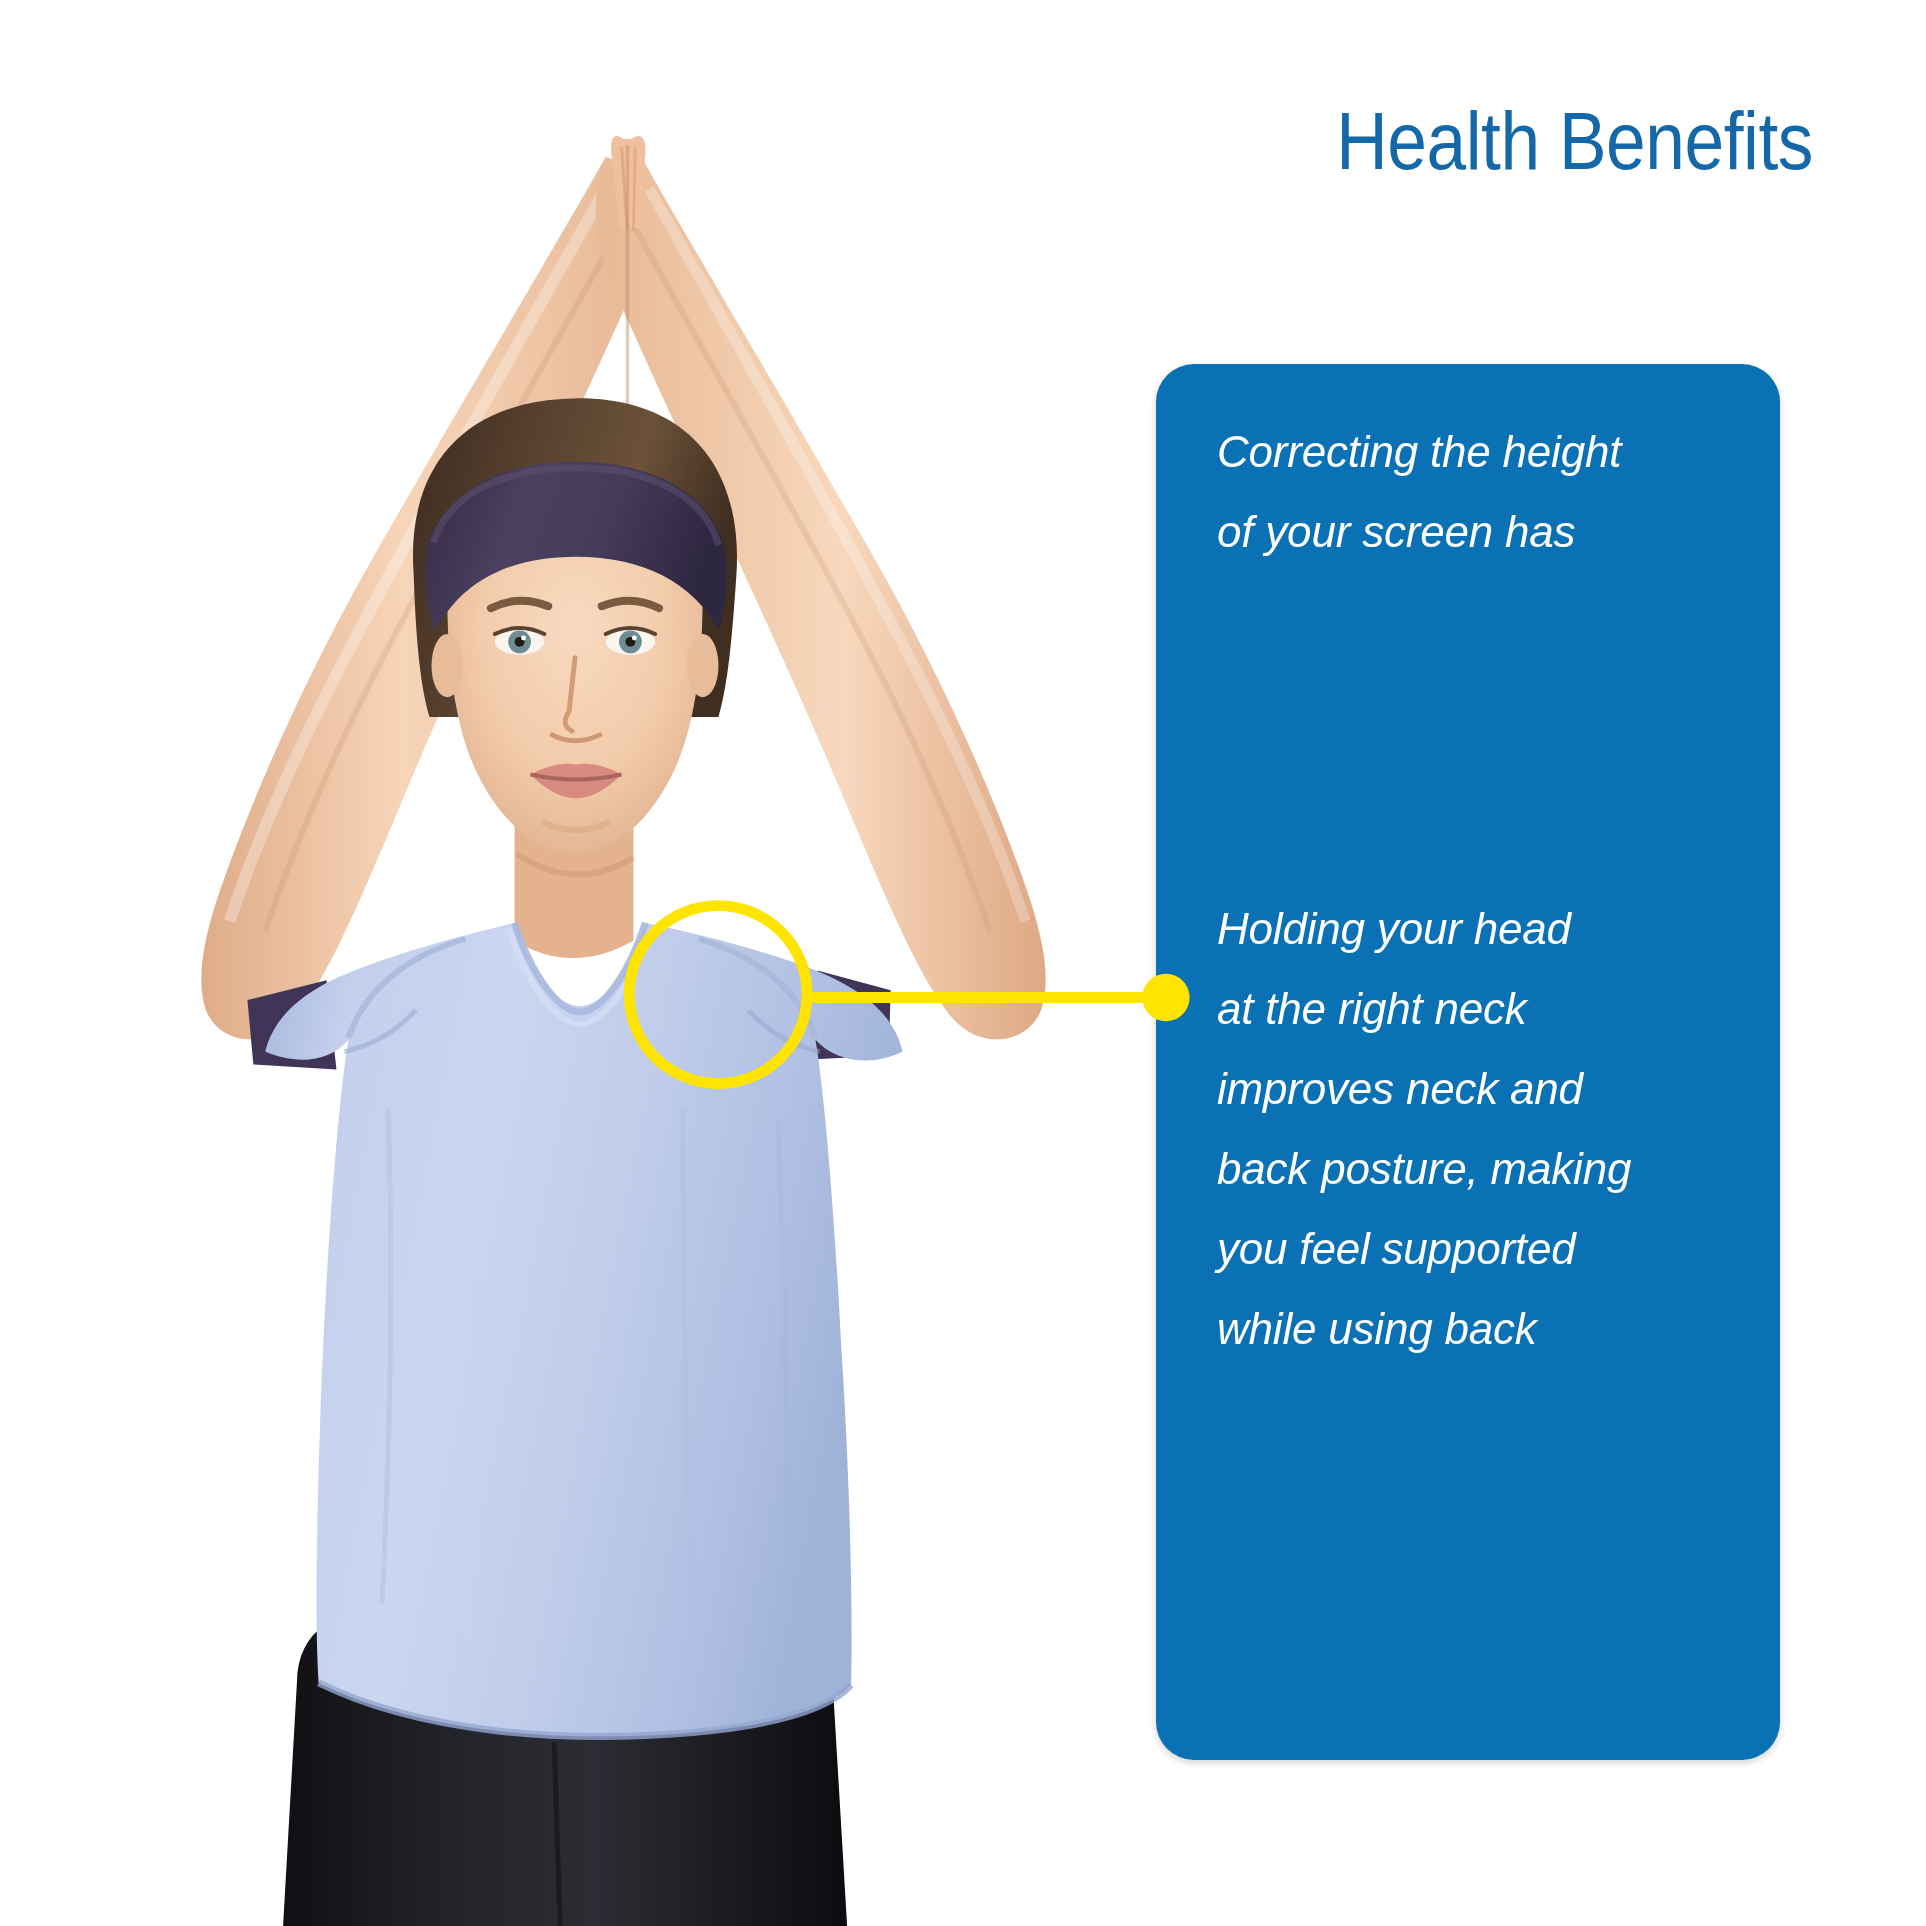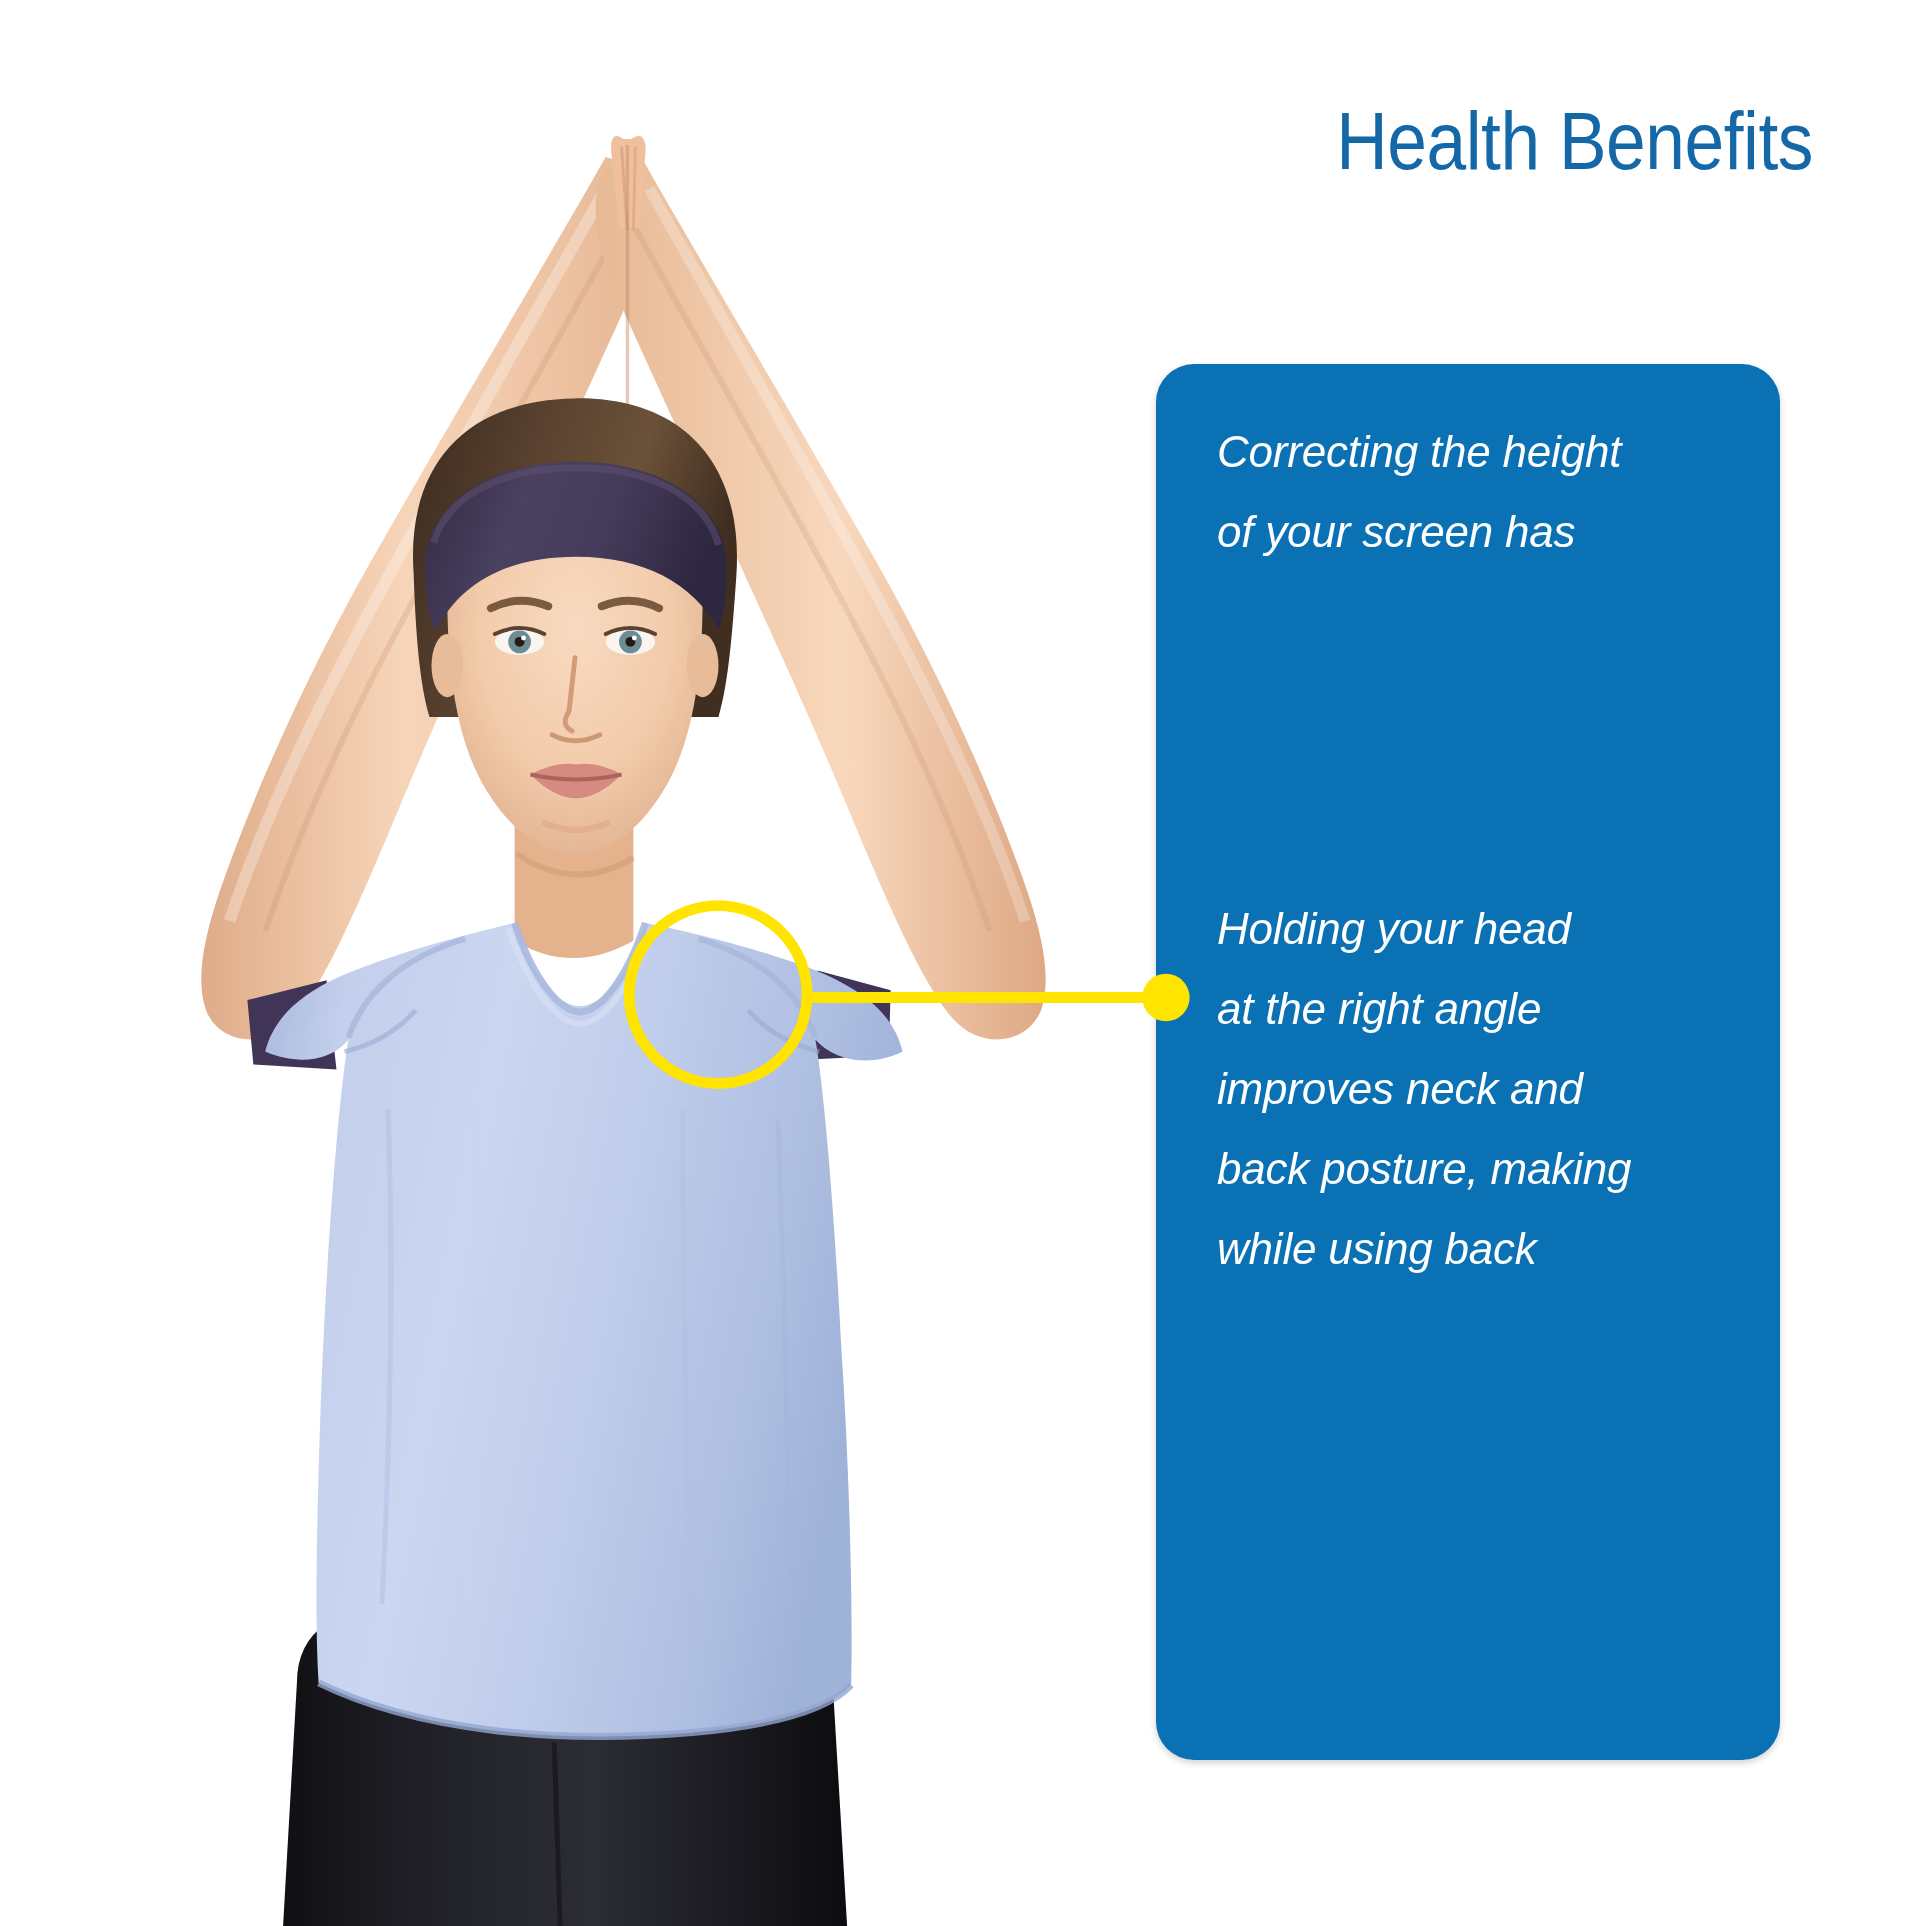--- a/index.html
+++ b/index.html
@@ -274,23 +274,24 @@
 
   <div id="blue-panel">
 
     <div class="panel-para" id="para-1">
       <span>Correcting the height</span>
       <span>of your screen has</span>
     </div>
 
     <div class="panel-para" id="para-2">
       <span>Holding your head</span>
-      <span>at the right angle</span>
+      <span>at the right neck</span>
       <span>improves neck and</span>
       <span>back posture, making</span>
+      <span>you feel supported</span>
       <span>while using back</span>
     </div>
   </div>
 
   <svg id="callout-svg" viewBox="0 0 620 260" xmlns="http://www.w3.org/2000/svg">
     <line x1="210" y1="128" x2="580" y2="128" stroke="#FFE400" stroke-width="11"></line>
     <circle cx="125" cy="125" r="90" fill="none" stroke="#FFE400" stroke-width="11"></circle>
     <circle cx="578" cy="128" r="24" fill="#FFE400"></circle>
   </svg>
 

